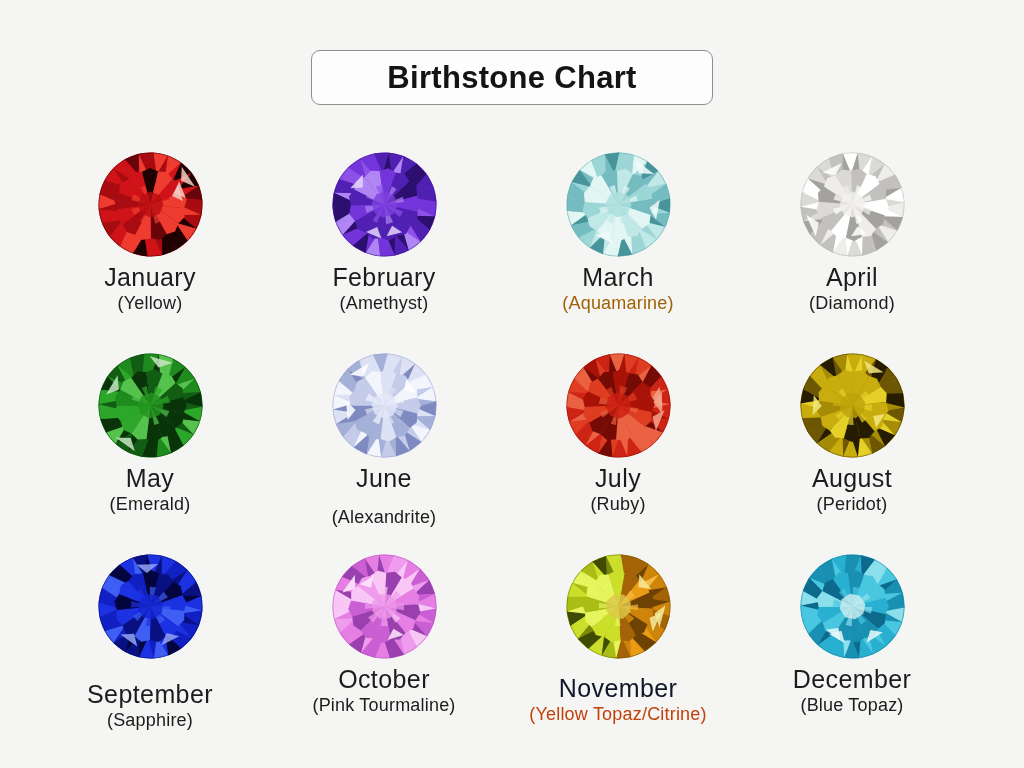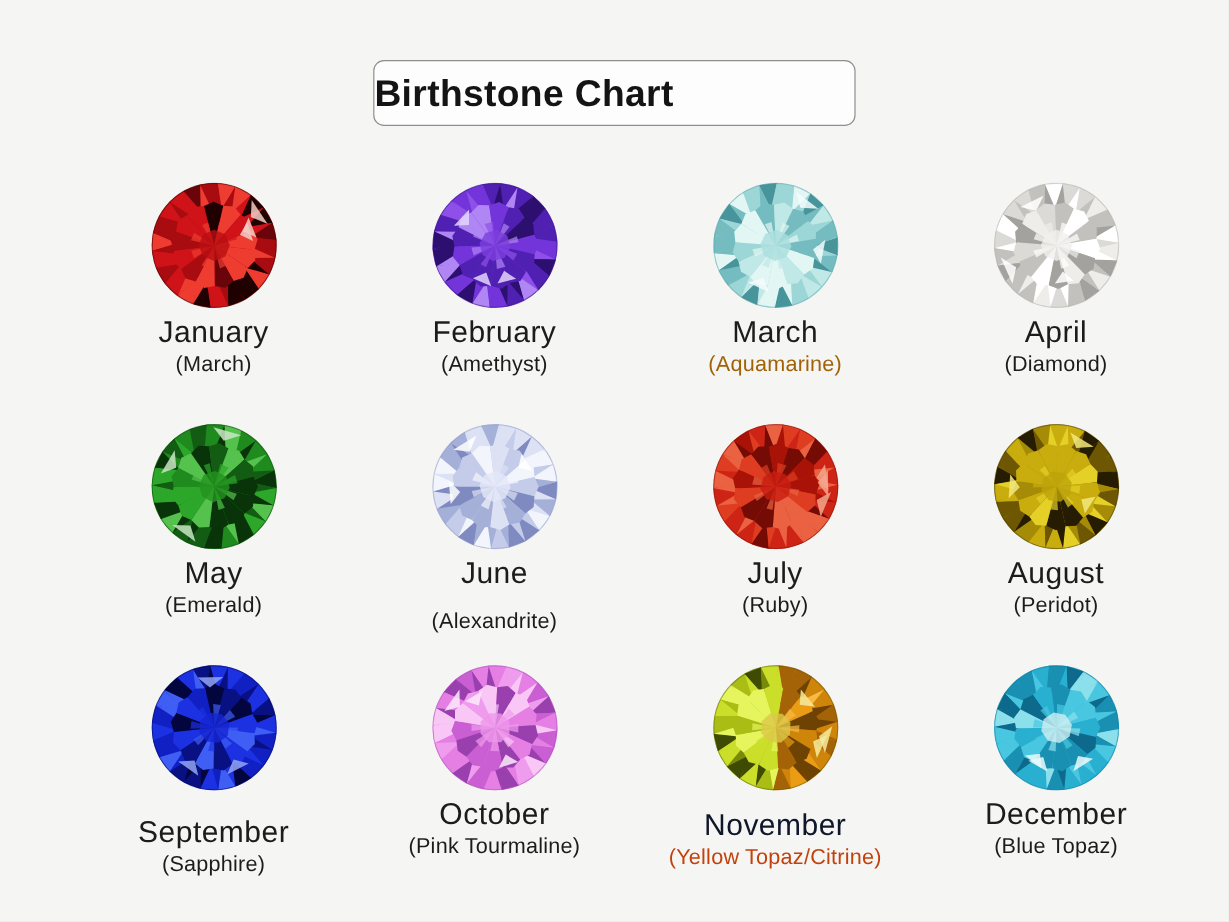--- a/index.html
+++ b/index.html
@@ -4,27 +4,27 @@
 <style>
   html,body{margin:0;padding:0;background:#e8e8e8;}
   .page{
     position:relative;width:1024px;height:768px;background:#f5f5f3;
     font-family:"Liberation Sans",sans-serif;overflow:hidden;
   }
   .title-box{
     position:absolute;top:50px;left:50%;transform:translateX(-50%);
     width:402px;height:55px;box-sizing:border-box;
     background:#fdfdfd;border:1.5px solid #8f8f8f;border-radius:9px;
-    display:flex;align-items:center;justify-content:flex-start;
+    display:flex;align-items:center;justify-content:center;
   }
   .title-box h1{
     margin:0;font-size:31px;font-weight:700;color:#141414;letter-spacing:.3px;
   }
   .grid{
-    position:absolute;left:61px;top:151px;width:936px;
+    position:absolute;left:33px;top:151px;width:936px;
     display:grid;grid-template-columns:repeat(4,234px);grid-auto-rows:201px;
   }
   .cell{display:flex;flex-direction:column;align-items:center;}
   .gem{width:107px;height:107px;}
   .gem svg{display:block;width:100%;height:100%;}
   .month{margin-top:5px;font-size:25px;line-height:1.12;color:#1c1c1c;letter-spacing:.4px;}
   .stone{margin-top:3px;font-size:18px;line-height:1.1;color:#1c1c1c;letter-spacing:.2px;}
 </style>
 </head>
 <body>
@@ -104,21 +104,21 @@
             <polygon points="0.00,0.00 -4.29,19.87 -10.83,17.20" fill="#ee3c31" opacity="0.7"></polygon>
             <polygon points="0.00,0.00 -17.16,10.91 -19.80,4.63" fill="#ee3c31" opacity="0.7"></polygon>
             <polygon points="-9.51,-9.41 -0.07,-13.37 9.41,-9.51 13.37,-0.07 9.51,9.41 0.07,13.37 -9.41,9.51 -13.37,0.07" fill="#b90e12" opacity="0.8"></polygon>
             <polygon points="22.03,-9.09 33.26,-3.72 28.28,-19.82" fill="#f2cdc4" opacity="0.85"></polygon>
             <polygon points="24.35,-12.17 36.24,-6.72 29.41,-23.95" fill="#f2cdc4" opacity="0.85"></polygon>
             <polygon points="31.38,-24.31 45.82,-18.25 32.15,-38.81" fill="#f2cdc4" opacity="0.85"></polygon>
             <circle cx="0" cy="0" r="53.1" fill="none" stroke="#200102" stroke-opacity="0.35" stroke-width="1"></circle>
           </svg>
         </div>
         <div class="month" style="color: rgb(28, 28, 28);">January</div>
-        <div class="stone" style="color: rgb(28, 28, 28);">(March)</div>
+        <div class="stone" style="color: rgb(28, 28, 28);">(Yellow)</div>
       </div>
       <div class="cell">
         <div class="gem">
           <svg viewBox="-55 -55 110 110">
             <circle cx="0" cy="0" r="53.5" fill="#7334d9"></circle>
             <polygon points="50.38,-18.01 53.41,-3.08 28.31,-5.75" fill="#5020b2"></polygon>
             <polygon points="53.41,-3.08 52.12,12.09 28.79,2.46" fill="#7334d9"></polygon>
             <polygon points="52.12,12.09 46.60,26.28 26.93,10.47" fill="#2c0f6e"></polygon>
             <polygon points="46.60,26.28 37.31,38.35 22.89,17.63" fill="#5020b2"></polygon>
             <polygon points="37.31,38.35 24.99,47.30 16.99,23.36" fill="#b086f4"></polygon>

